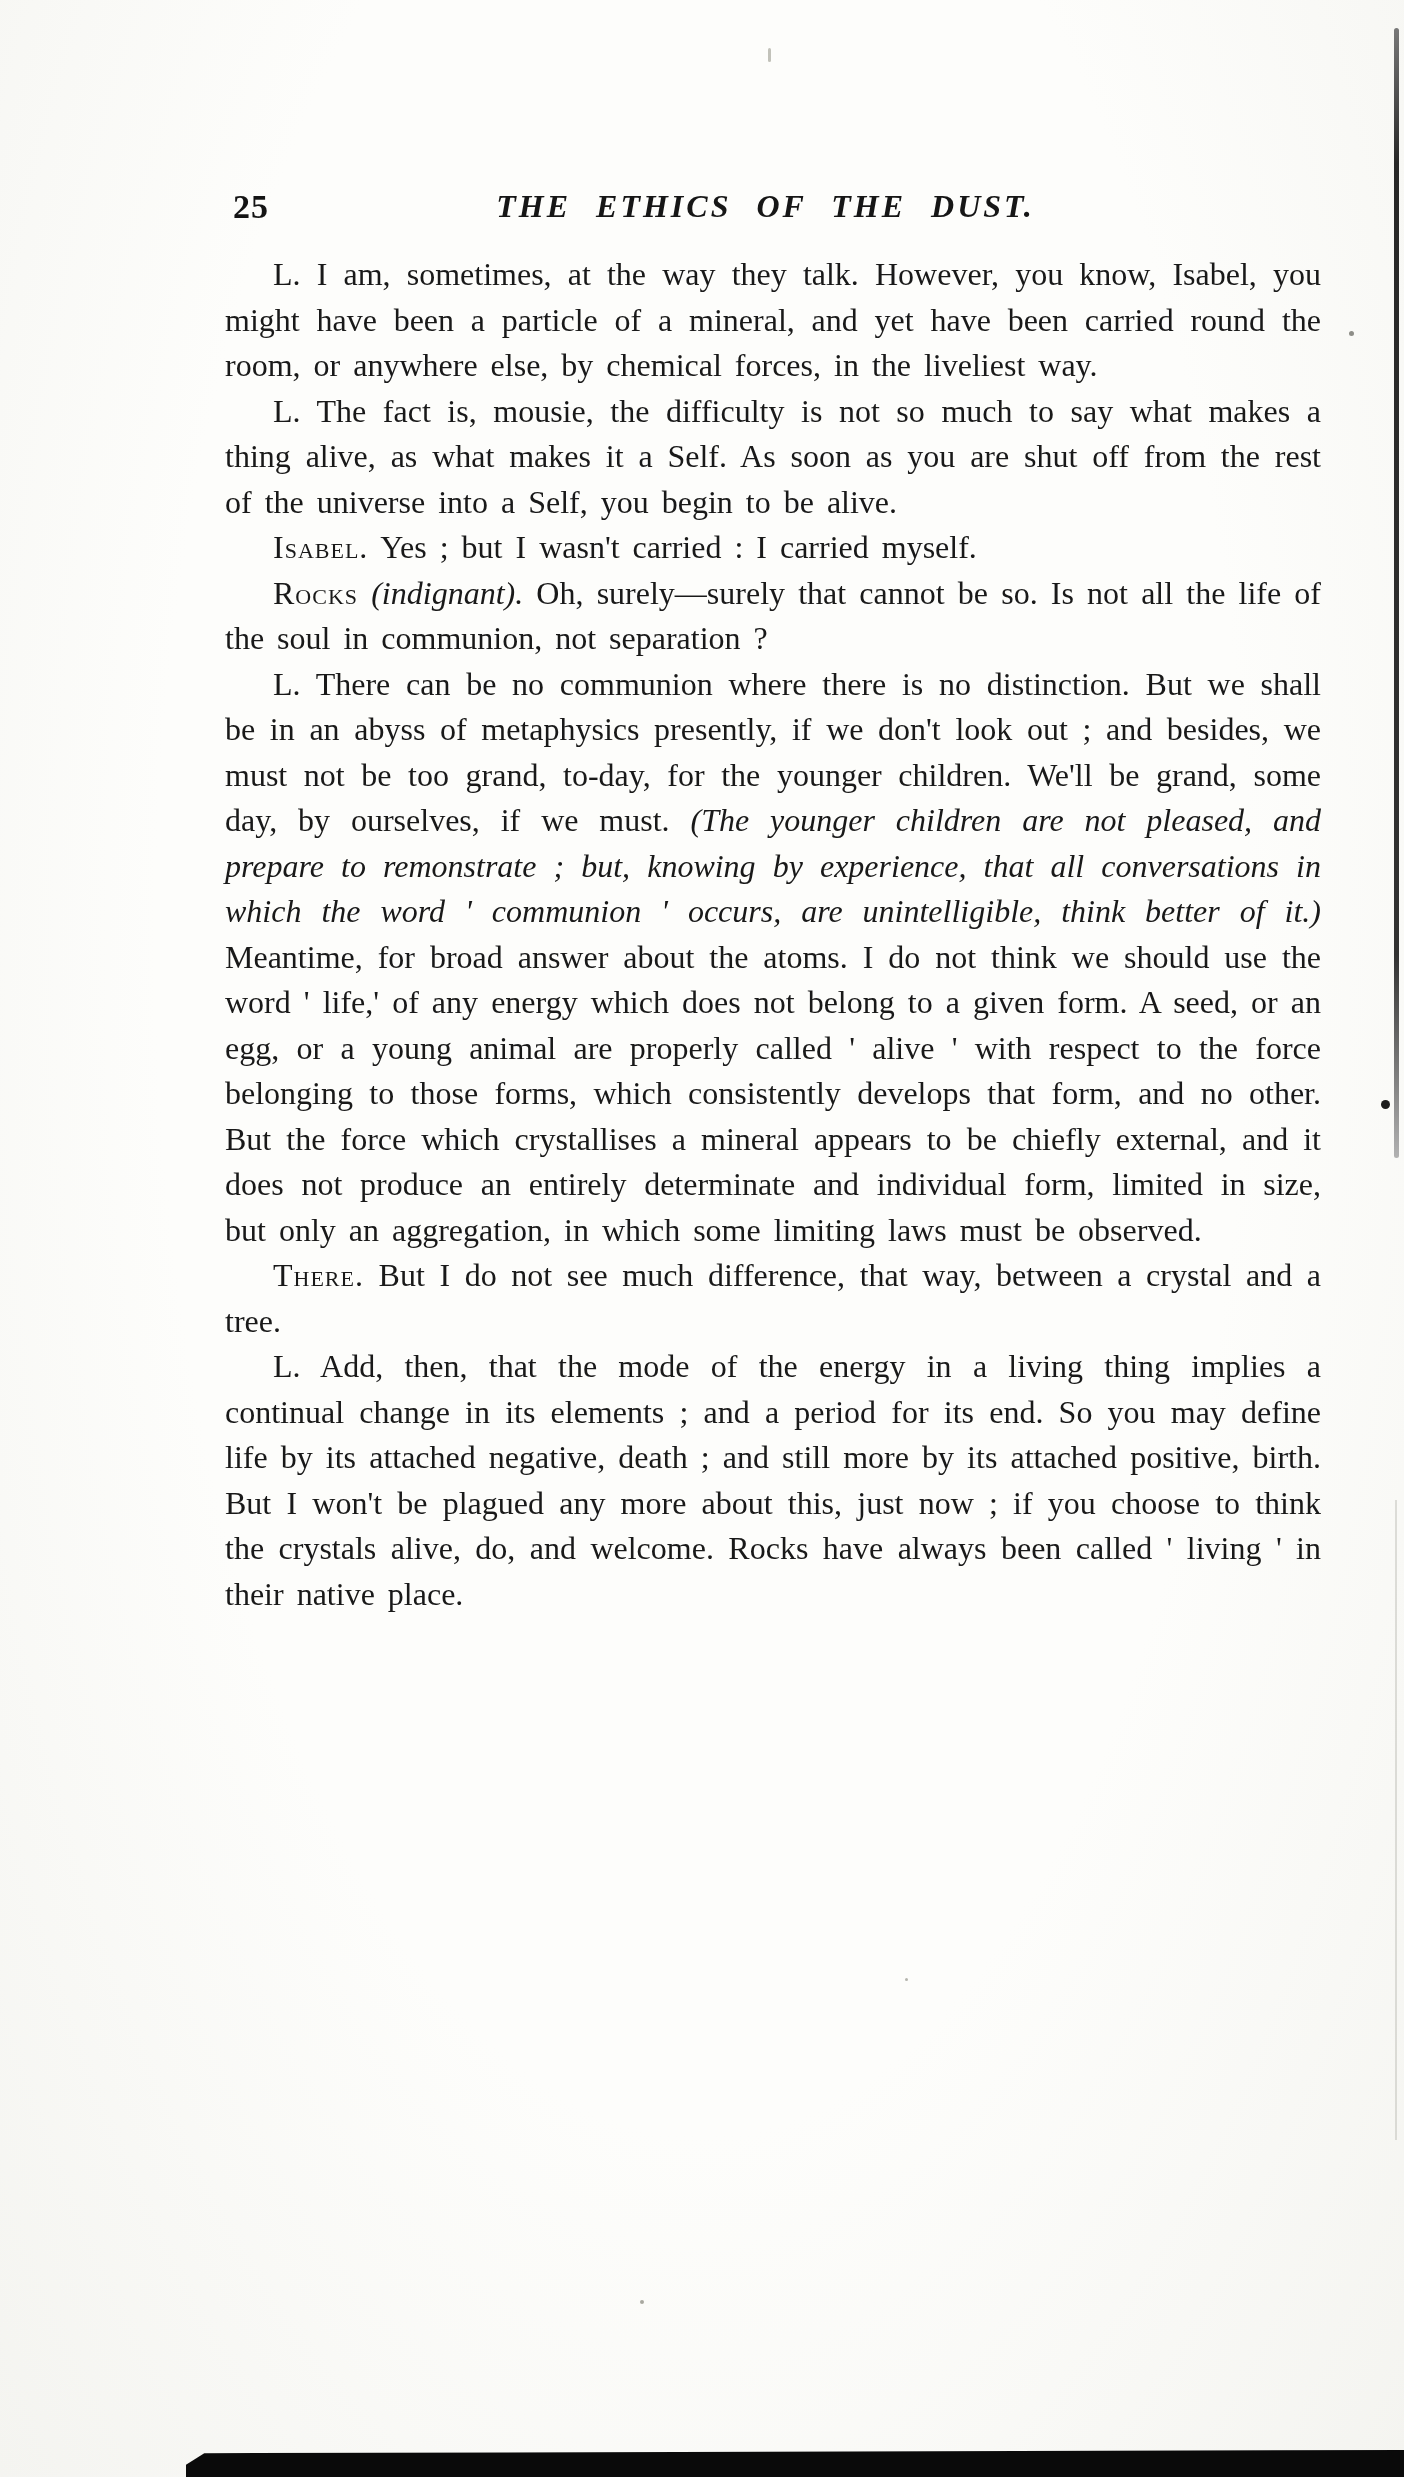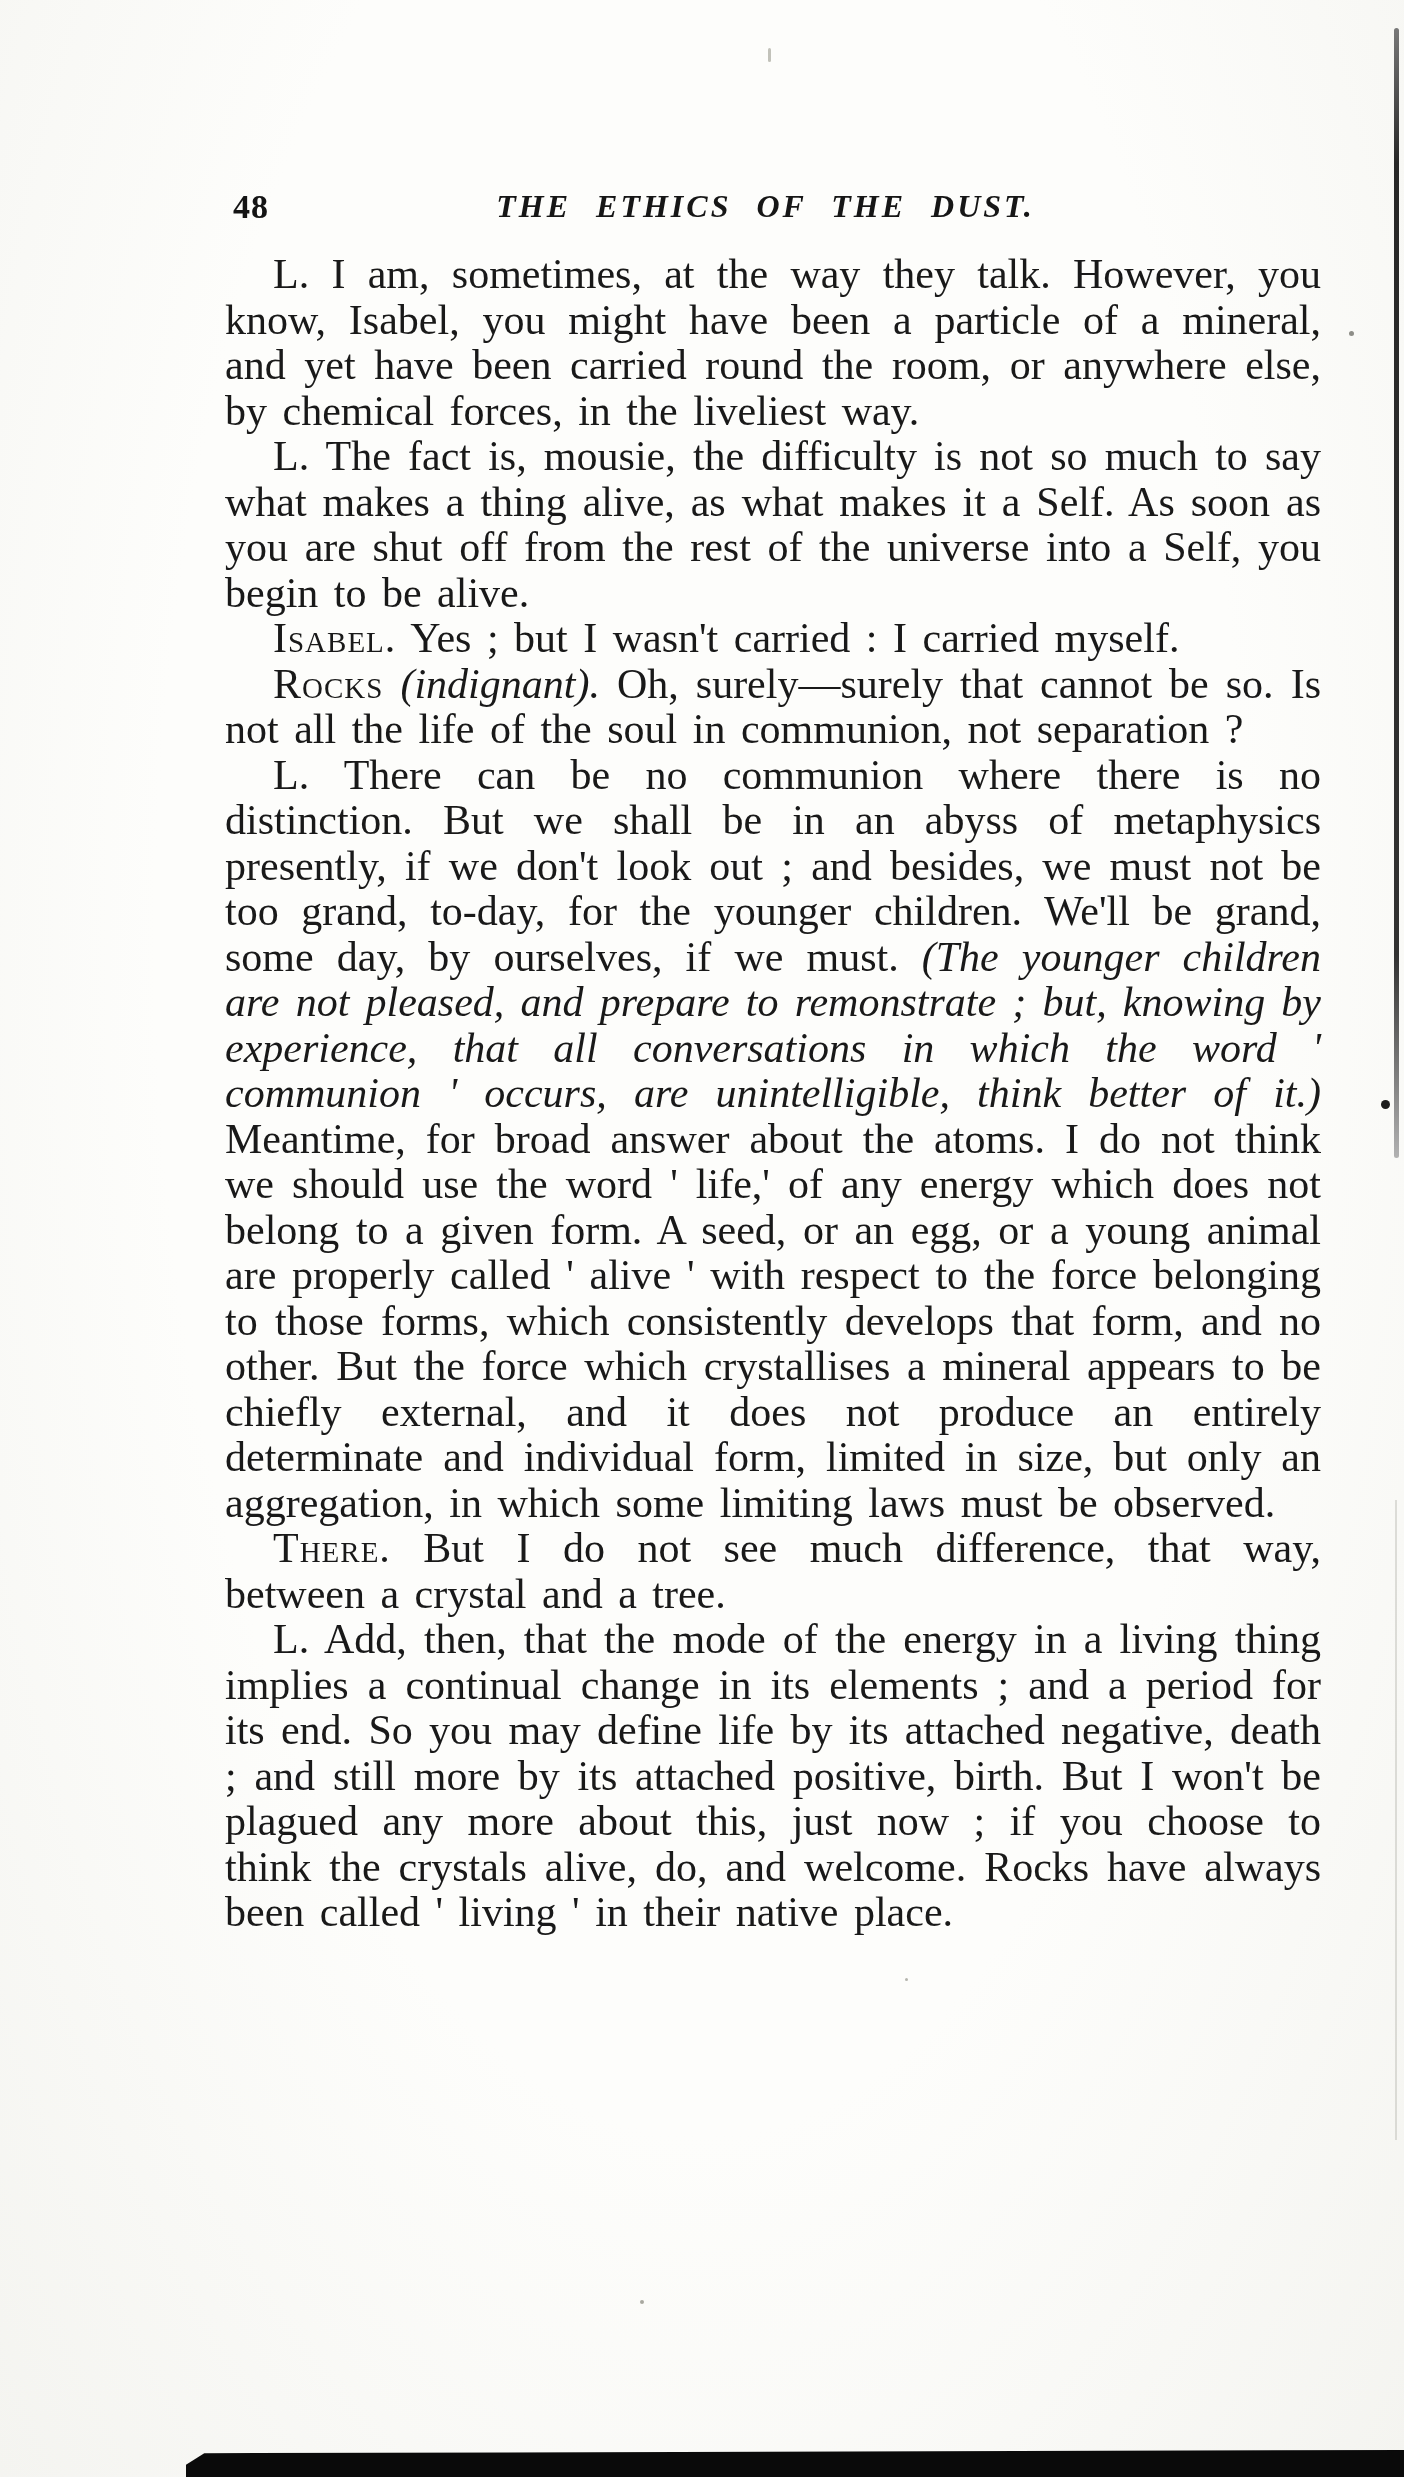--- a/index.html
+++ b/index.html
@@ -48,21 +48,21 @@
     color: #161616;
     white-space: nowrap;
   }
 
   
   .text-block {
     position: absolute;
     top: 252px;
     left: 225px;
     width: 1096px;
-    font-size: 42px;
+    font-size: 32px;
     line-height: 45.5px;
     text-align: justify;
     word-spacing: 5px;
     color: #191919;
   }
   .text-block p {
     margin: 0;
     text-indent: 48px;
   }
   .seg-plain { font-style: normal; }
@@ -111,21 +111,21 @@
   .speck.s3 { left: 768px;  top: 48px;  width: 3px; height: 14px; border-radius: 2px; background: #c2c2ba; }
   .speck.s4 { left: 640px;  top: 2300px; width: 4px; height: 4px; background: #a8a8a0; }
   .speck.s5 { left: 905px;  top: 1978px; width: 3px; height: 3px; background: #b5b5ad; }
 </style>
 </head>
 <body>
 
 <div class="scan-page">
 
   <div class="page-header">
-    <span class="page-number">48</span>
+    <span class="page-number">25</span>
     <span class="running-title">THE ETHICS OF THE DUST.</span>
   </div>
 
   <div class="text-block">
       <p><span class="seg-plain">L. I am, sometimes, at the way they talk.  However, you know, Isabel, you might have been a particle of a mineral, and yet have been carried round the room, or anywhere else, by chemical forces, in the liveliest way.</span></p>
       <p><span class="seg-plain">L. The fact is, mousie, the difficulty is not so much to say what makes a thing alive, as what makes it a Self.  As soon as you are shut off from the rest of the universe into a Self, you begin to be alive.</span></p>
       <p><span class="seg-speaker">Isabel.</span><span class="seg-plain"> Yes ; but I wasn't carried : I carried myself.</span></p>
       <p><span class="seg-speaker">Rocks</span><span class="seg-italic"> (indignant).</span><span class="seg-plain">  Oh, surely—surely that cannot be so. Is not all the life of the soul in communion, not separation ?</span></p>
       <p><span class="seg-plain">L. There can be no communion where there is no distinction.  But we shall be in an abyss of metaphysics presently, if we don't look out ; and besides, we must not be too grand, to-day, for the younger children.  We'll be grand, some day, by ourselves, if we must.  </span><span class="seg-italic">(The younger children are not pleased, and prepare to remonstrate ; but, knowing by experience, that all conversations in which the word ' communion ' occurs, are unintelligible, think better of it.)</span><span class="seg-plain">  Meantime, for broad answer about the atoms.  I do not think we should use the word ' life,' of any energy which does not belong to a given form.  A seed, or an egg, or a young animal are properly called ' alive ' with respect to the force belonging to those forms, which consistently develops that form, and no other.  But the force which crystallises a mineral appears to be chiefly external, and it does not produce an entirely determinate and individual form, limited in size, but only an aggregation, in which some limiting laws must be observed.</span></p>
       <p><span class="seg-speaker">There.</span><span class="seg-plain"> But I do not see much difference, that way, between a crystal and a tree.</span></p>

